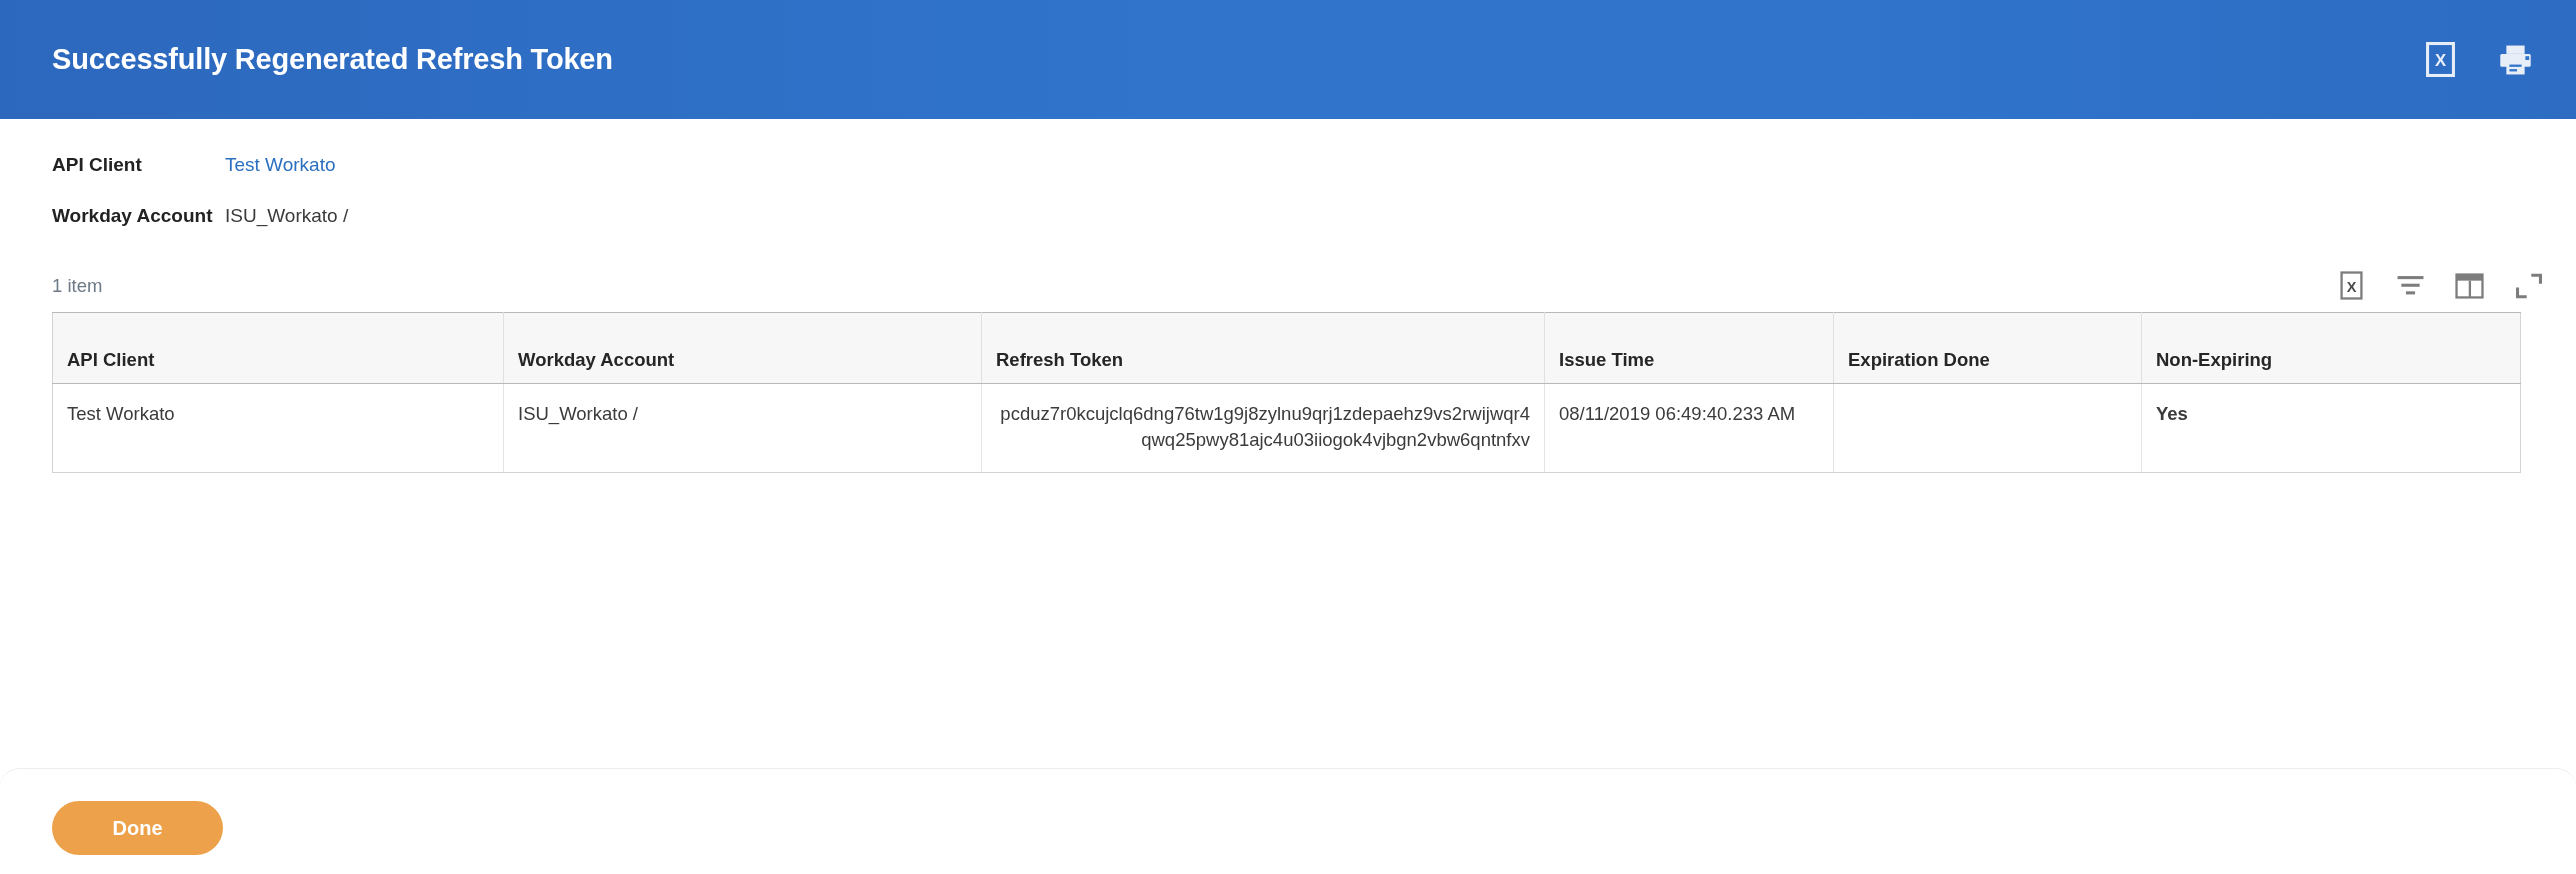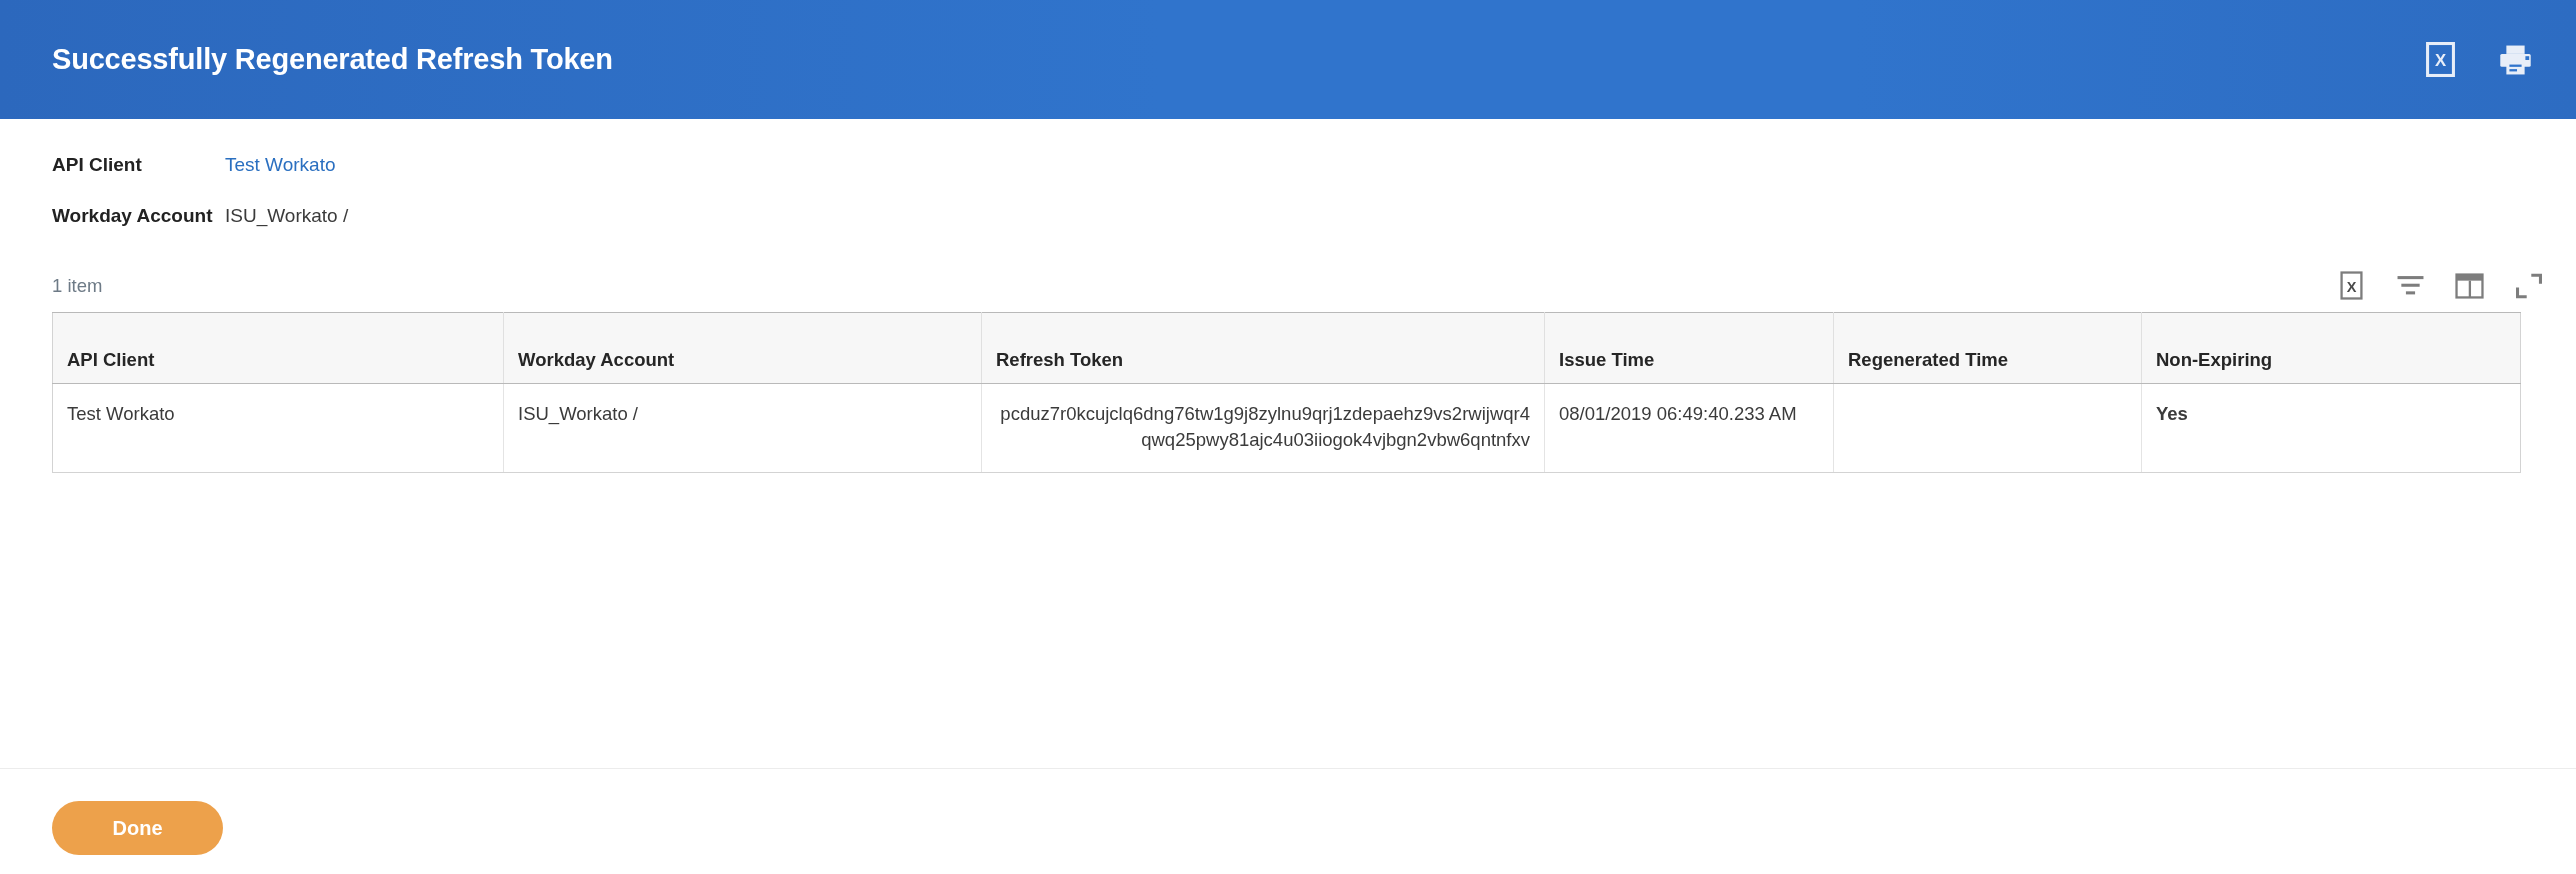--- a/index.html
+++ b/index.html
@@ -136,20 +136,21 @@
   .col-nonexp   { width: 379px; margin-top: 37px; }
 
   
   .footer {
     position: absolute;
     left: 0;
     top: 768px;
     width: 2576px;
     border-top: 1.5px solid #ececec;
     height: 106px;
+    border-radius: 20px;
   }
   .done-button {
     position: absolute;
     left: 52px;
     top: 32px;
     width: 171px;
     height: 54px;
     background: #eda14b;
     border: none;
     border-radius: 28px;
@@ -229,30 +230,30 @@
 </div>
 
 <div class="table-wrap">
   <table class="grid">
     <thead>
       <tr>
         <th class="col-api">API Client</th>
         <th class="col-account">Workday Account</th>
         <th class="col-token">Refresh Token</th>
         <th class="col-issue">Issue Time</th>
-        <th class="col-exp">Regenerated Time</th>
+        <th class="col-exp">Expiration Done</th>
         <th class="col-nonexp">Non-Expiring</th>
       </tr>
     </thead>
     <tbody>
       <tr>
         <td class="cell-link col-api">Test Workato</td>
         <td class="cell-plain col-account">ISU_Workato /</td>
         <td class="col-token">pcduz7r0kcujclq6dng76tw1g9j8zylnu9qrj1zdepaehz9vs2rwijwqr4qwq25pwy81ajc4u03iiogok4vjbgn2vbw6qntnfxv</td>
-        <td class="cell-plain col-issue">08/01/2019 06:49:40.233 AM</td>
+        <td class="cell-plain col-issue">08/11/2019 06:49:40.233 AM</td>
         <td class="cell-plain col-exp"></td>
         <td class="cell-plain col-nonexp">Yes</td>
       </tr>
     </tbody>
   </table>
 </div>
 
 <div class="footer">
   <button class="done-button">Done</button>
 </div>

